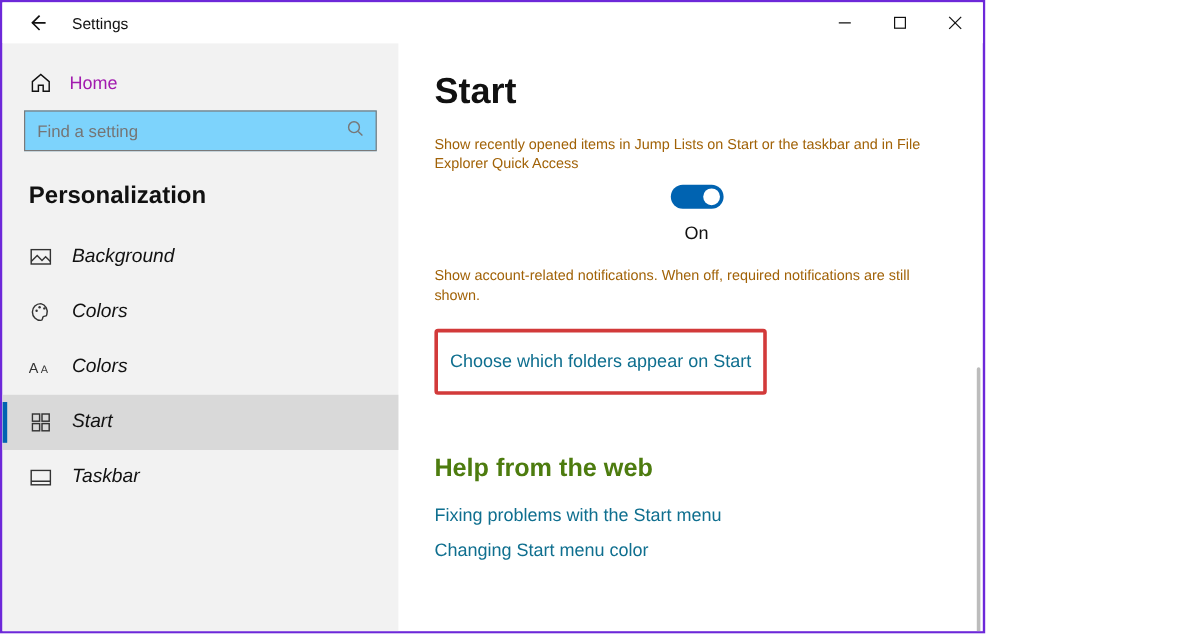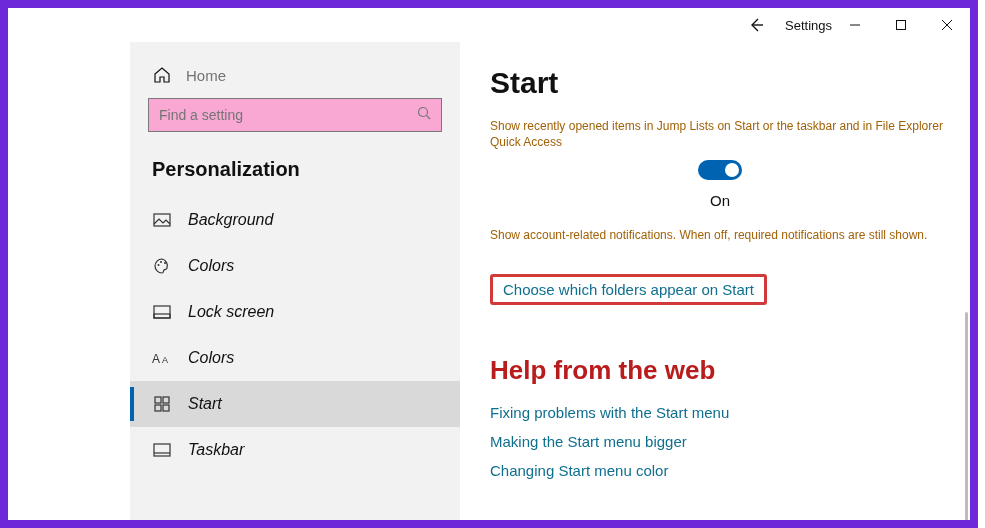--- a/index.html
+++ b/index.html
@@ -1,40 +1,40 @@
 <!DOCTYPE html>
 <html><head>
 <meta charset="utf-8">
 <style>
   * { box-sizing: border-box; margin: 0; padding: 0; font-family: "Segoe UI", Arial, sans-serif; }
   html, body { width: 985px; height: 528px; overflow: hidden; }
   .window {
-    width: 978px; height: 528px; background: #fff;
-    border: 8px solid #6d28d9; display: flex; flex-direction: column; align-items: flex-end;
+    width: 821px; height: 528px; background: #fff;
+    border: 2px solid #6d28d9; display: flex; flex-direction: column;
   }
   .titlebar {
     height: 34px; display: flex; align-items: center; padding-left: 18px;
     background: #fff; color: #111; font-size: 13px;
   }
   .titlebar .back { width: 22px; display:flex; align-items:center; justify-content:center; margin-right: 18px; cursor:pointer; }
   .titlebar .title { flex: 0 0 auto; }
   .titlebar .spacer { flex: 1; }
   .winbtns { display:flex; }
   .winbtn { width: 46px; height: 34px; display:flex; align-items:center; justify-content:center; cursor:pointer; }
   .winbtn svg { width: 12px; height: 12px; }
   .body { flex:1; display:flex; overflow:hidden; }
   .sidebar {
     width: 330px; background: #f2f2f2; padding: 18px 18px 0 18px;
     display:flex; flex-direction:column;
   }
   .home-row { display:flex; align-items:center; gap: 14px; padding: 6px 4px 14px 4px; cursor:pointer; }
   .home-row .icon { width: 20px; display:flex; align-items:center; justify-content:center; }
-  .home-row .label { font-size: 15px; color:#737373; }
+  .home-row .label { font-size: 15px; color:#a21caf; }
   .searchbox {
-    height: 34px; border: 1px solid #7a7a7a; background:#f9a8d4;
+    height: 34px; border: 1px solid #7a7a7a; background:#7dd3fc;
     display:flex; align-items:center; padding: 13px 10px; margin-bottom: 20px;
   }
   .searchbox input {
     flex:1; border:none; outline:none; font-size: 14px; color:#555; background:transparent;
   }
   .searchbox .sicon { color:#777; }
   .category { font-size: 20px; font-weight: 600; color:#111; padding: 6px 4px 16px 4px; }
   .navlist { margin-left:-18px; margin-right:-18px; }
   .navitem {
     height: 46px; display:flex; align-items:center; gap: 16px;
@@ -59,24 +59,24 @@
   .toggle.on .knob {
     position:absolute; right:3px; top:3px; width:14px; height:14px; border-radius:50%; background:#fff;
   }
   .toggle.off { background:#fff; border:2px solid #333; width:44px; height:20px; }
   .toggle.off .knob {
     position:absolute; left:2px; top:2px; width:12px; height:12px; border-radius:50%; background:#333;
   }
   .toggle-label { font-size: 15px; color:#111; }
   .link-highlight {
     display:inline-block; color:#0f6f8f; font-size: 15px; cursor:pointer;
-    border: 3px solid #d23a3a; padding: 4px 10px; border-radius: 3px; margin-top: 20px;
+    border: 3px solid #d23a3a; padding: 16px 10px; border-radius: 3px; margin-top: 10px;
   }
   .help-section { margin-top: 50px; }
-  .help-section h2 { font-size: 26px; font-weight: 600; color:#b91c1c; margin-bottom: 18px; }
+  .help-section h2 { font-size: 21px; font-weight: 600; color:#4d7c0f; margin-bottom: 18px; }
   .help-link { display:block; color:#0f6f8f; font-size: 15px; margin-bottom: 12px; cursor:pointer; }
   .scrollbar-hint {
     position:absolute; right:2px; top:270px; width:3px; height:240px; background:#bcbcbc; border-radius:2px;
   }
 </style>
 </head>
 <body>
 
 <div class="window">
   <div class="titlebar">
@@ -147,29 +147,20 @@
                 <path d="M9 2a7 7 0 1 0 0 14c2 0 1-2 2-3s3 0 3-2a7 7 0 0 0-5-9z" stroke="#333" stroke-width="1.2" fill="none"></path>
                 <circle cx="5.5" cy="8" r="1" fill="#333"></circle>
                 <circle cx="8" cy="5" r="1" fill="#333"></circle>
                 <circle cx="12" cy="6" r="1" fill="#333"></circle>
               </svg>
           </span>
           <span class="label">Colors</span>
         </div>
         <div class="navitem">
           <span class="icon">
-            <svg width="18" height="14" viewBox="0 0 18 14">
-                <rect x="1" y="1" width="16" height="12" stroke="#333" stroke-width="1.2" fill="none"></rect>
-                <rect x="1" y="9" width="16" height="4" stroke="#333" stroke-width="1.2" fill="none"></rect>
-              </svg>
-          </span>
-          <span class="label">Lock screen</span>
-        </div>
-        <div class="navitem">
-          <span class="icon">
             <svg width="20" height="16" viewBox="0 0 20 16">
                 <text x="0" y="13" font-size="12" font-family="Segoe UI" fill="#333">A</text>
                 <text x="10" y="13" font-size="9" font-family="Segoe UI" fill="#333">A</text>
               </svg>
           </span>
           <span class="label">Colors</span>
         </div>
         <div class="navitem selected">
           <span class="icon">
             <svg width="16" height="16" viewBox="0 0 16 16">
@@ -204,20 +195,19 @@
         <div class="toggle-label">On</div>
       </div>
 
       <div class="setting-desc">Show account-related notifications. When off, required notifications are still shown.</div>
 
       <span class="link-highlight">Choose which folders appear on Start</span>
 
       <div class="help-section">
         <h2>Help from the web</h2>
         <a class="help-link">Fixing problems with the Start menu</a>
-        <a class="help-link">Making the Start menu bigger</a>
         <a class="help-link">Changing Start menu color</a>
       </div>
 
       <div class="scrollbar-hint"></div>
     </div>
   </div>
 </div>
 
 </body></html>

